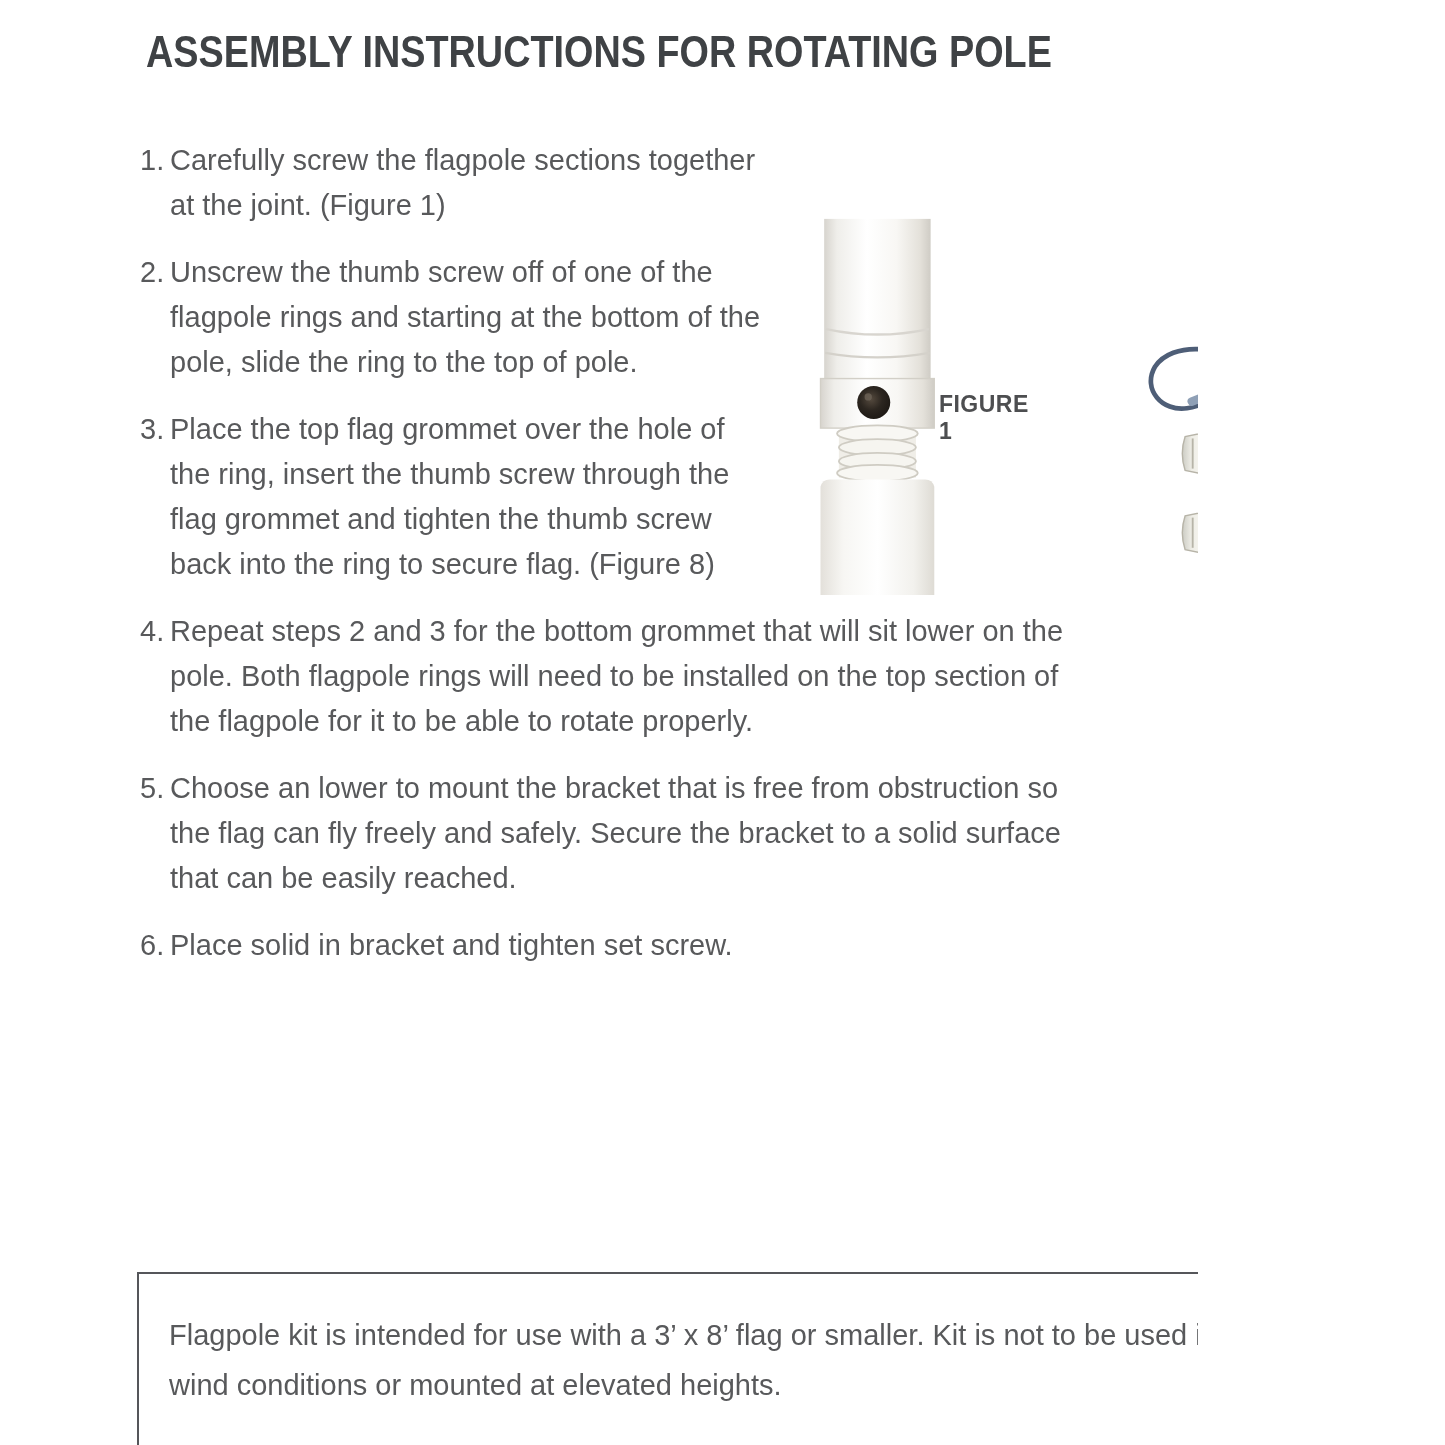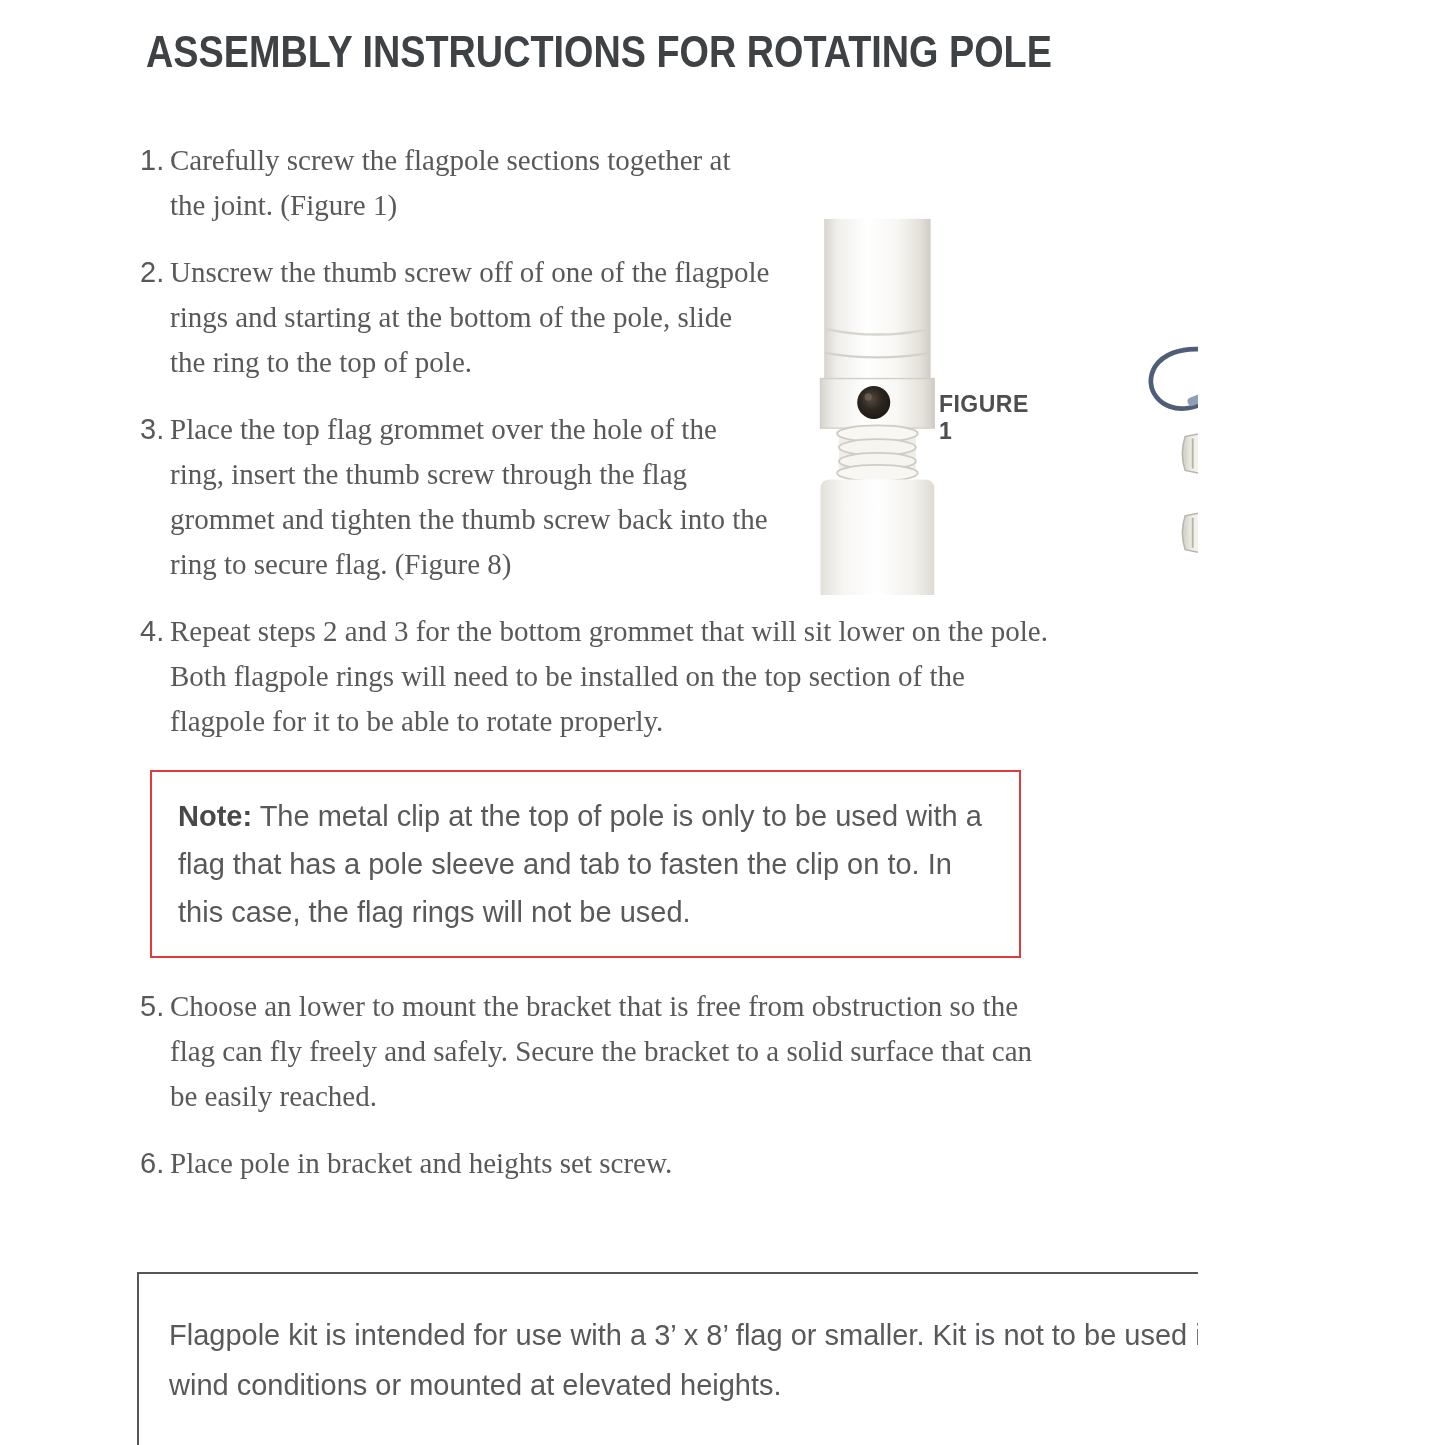--- a/index.html
+++ b/index.html
@@ -35,21 +35,21 @@
     display: flex;
     align-items: flex-start;
     font-size: 29px;
     line-height: 45px;
     margin-bottom: 22px;
   }
   .step .num {
     flex: 0 0 30px;
     white-space: nowrap;
   }
-  .step .txt { flex: 1 1 auto; font-family: Liberation Serif, serif; }
+  .step .txt { flex: 1 1 auto; }
   .steps-top .step .txt { max-width: 600px; }
 
   .figures {
     position: absolute;
     top: 115px;
     left: 815px;
     display: flex;
     align-items: flex-end;
     gap: 98px;
   }
@@ -227,32 +227,28 @@
       <figcaption>FIGURE 2</figcaption>
     </figure>
   </div>
 
   <div class="steps-full">
     <div class="step">
       <span class="num">4.</span>
       <span class="txt">Repeat steps 2 and 3 for the bottom grommet that will sit lower on the pole. Both flagpole rings will need to be installed on the top section of the flagpole for it to be able to rotate properly.</span>
     </div>
 
-    <div class="note-box">
-      <span class="note-label">Note:</span>
-      <span>The metal clip at the top of pole is only to be used with a flag that has a pole sleeve and tab to fasten the clip on to. In this case, the flag rings will not be used.</span>
-    </div>
 
     <div class="step">
       <span class="num">5.</span>
       <span class="txt">Choose an lower to mount the bracket that is free from obstruction so the flag can fly freely and safely. Secure the bracket to a solid surface that can be easily reached.</span>
     </div>
     <div class="step">
       <span class="num">6.</span>
-      <span class="txt">Place pole in bracket and heights set screw.</span>
+      <span class="txt">Place solid in bracket and tighten set screw.</span>
     </div>
   </div>
 
   <div class="disclaimer-box">
     <span>Flagpole kit is intended for use with a 3’ x 8’ flag or smaller. Kit is not to be used in extreme wind conditions or mounted at elevated heights.</span>
   </div>
 
 </div>
 
 </body></html>

